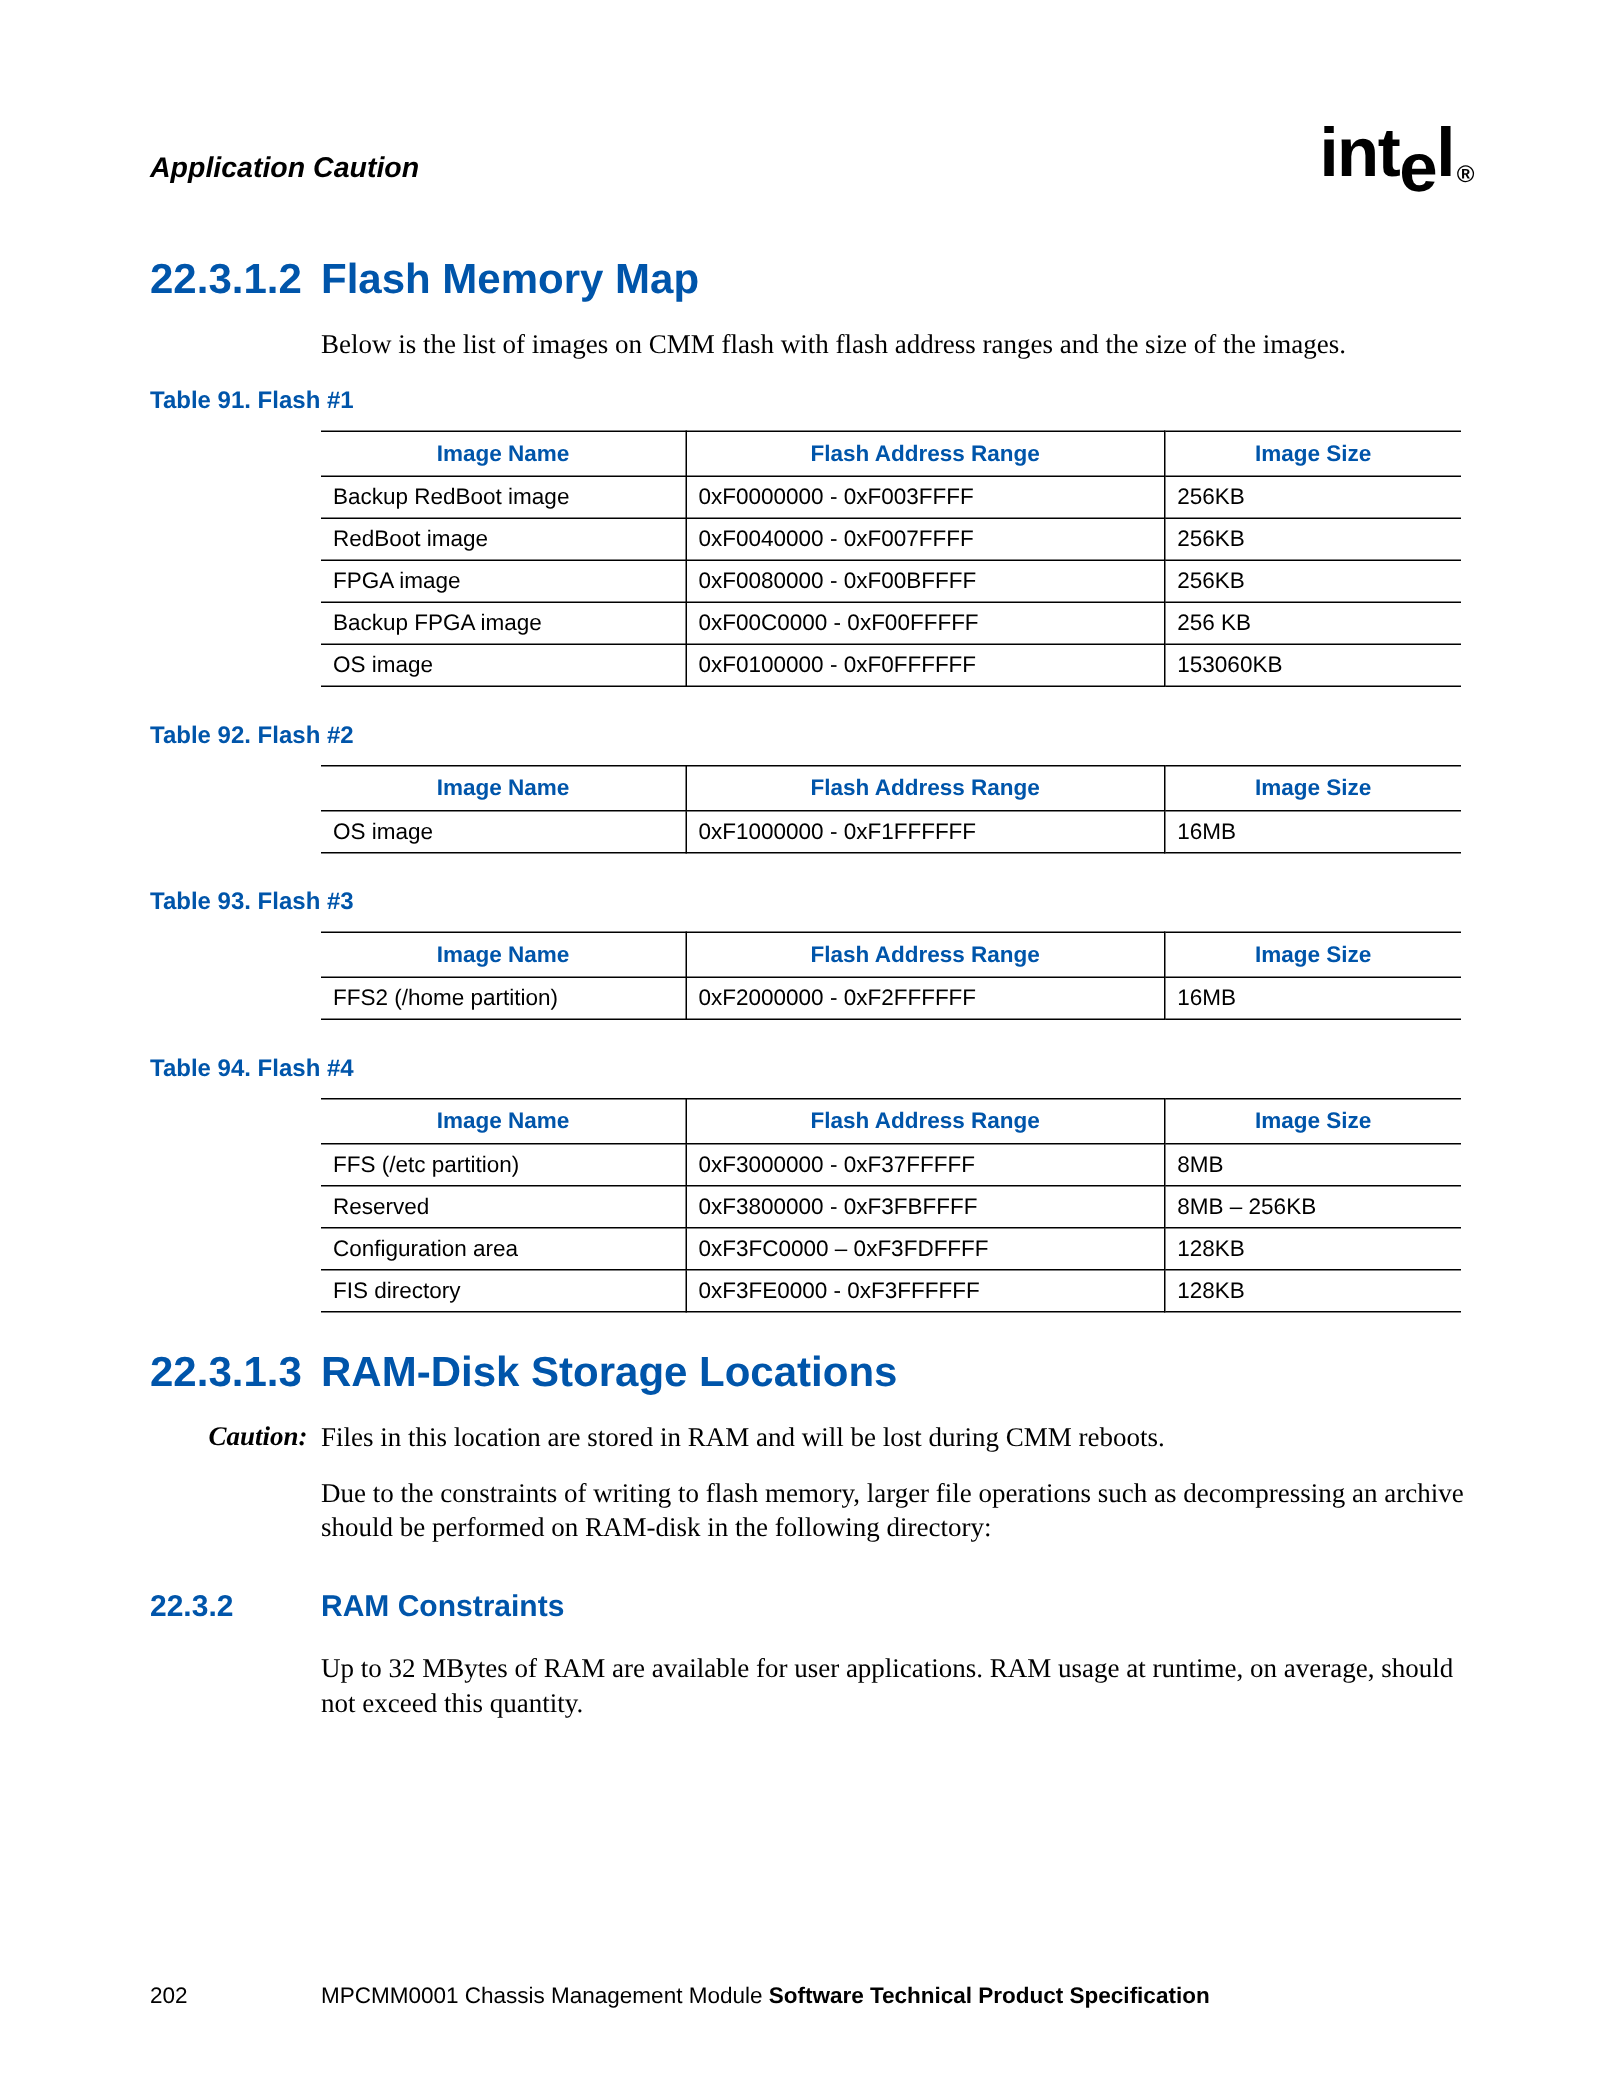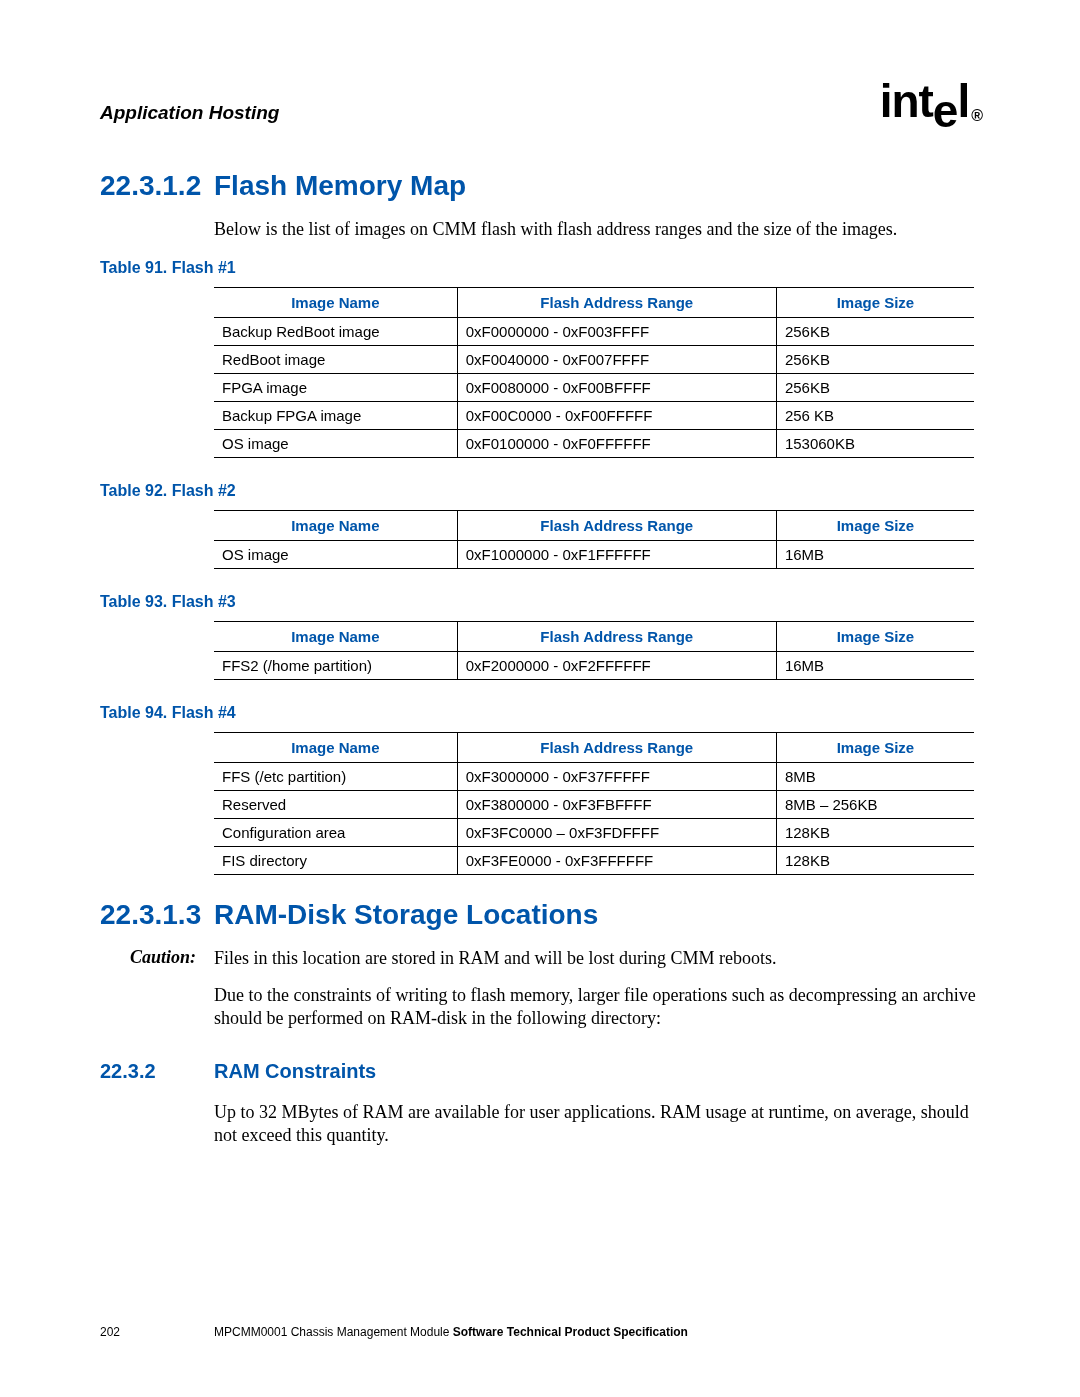--- a/index.html
+++ b/index.html
@@ -117,43 +117,44 @@
   .col-size { width: 26%; }
   .caution-row {
     display: flex;
     margin-bottom: 14px;
   }
   .caution-label {
     font-style: italic;
     font-weight: bold;
     flex: 0 0 84px;
     font-size: 18px;
+    text-align: center;
   }
   .caution-row .body-text { margin-bottom: 0; }
   .caution-block { margin-left: 30px; }
   .footer {
     position: absolute;
     bottom: 58px;
     left: 100px;
     right: 100px;
     display: flex;
     font-family: Arial, Helvetica, sans-serif;
-    font-size: 12px;
+    font-size: 15px;
   }
   .footer .pg { flex: 0 0 114px; }
   .footer .doc-title-a { }
   .footer .doc-title-b { font-weight: bold; }
 </style>
 </head>
 <body>
 
 <div class="page">
 
   <div class="header-row">
-    <div class="chapter-title">Application Hosting</div>
+    <div class="chapter-title">Application Caution</div>
     <div class="intel-logo">
       int<span class="intel-e-drop">e</span>l<span class="intel-r">®</span>
     </div>
   </div>
 
   <div class="h3">
     <span class="num">22.3.1.2</span>
     <span>Flash Memory Map</span>
   </div>
 

